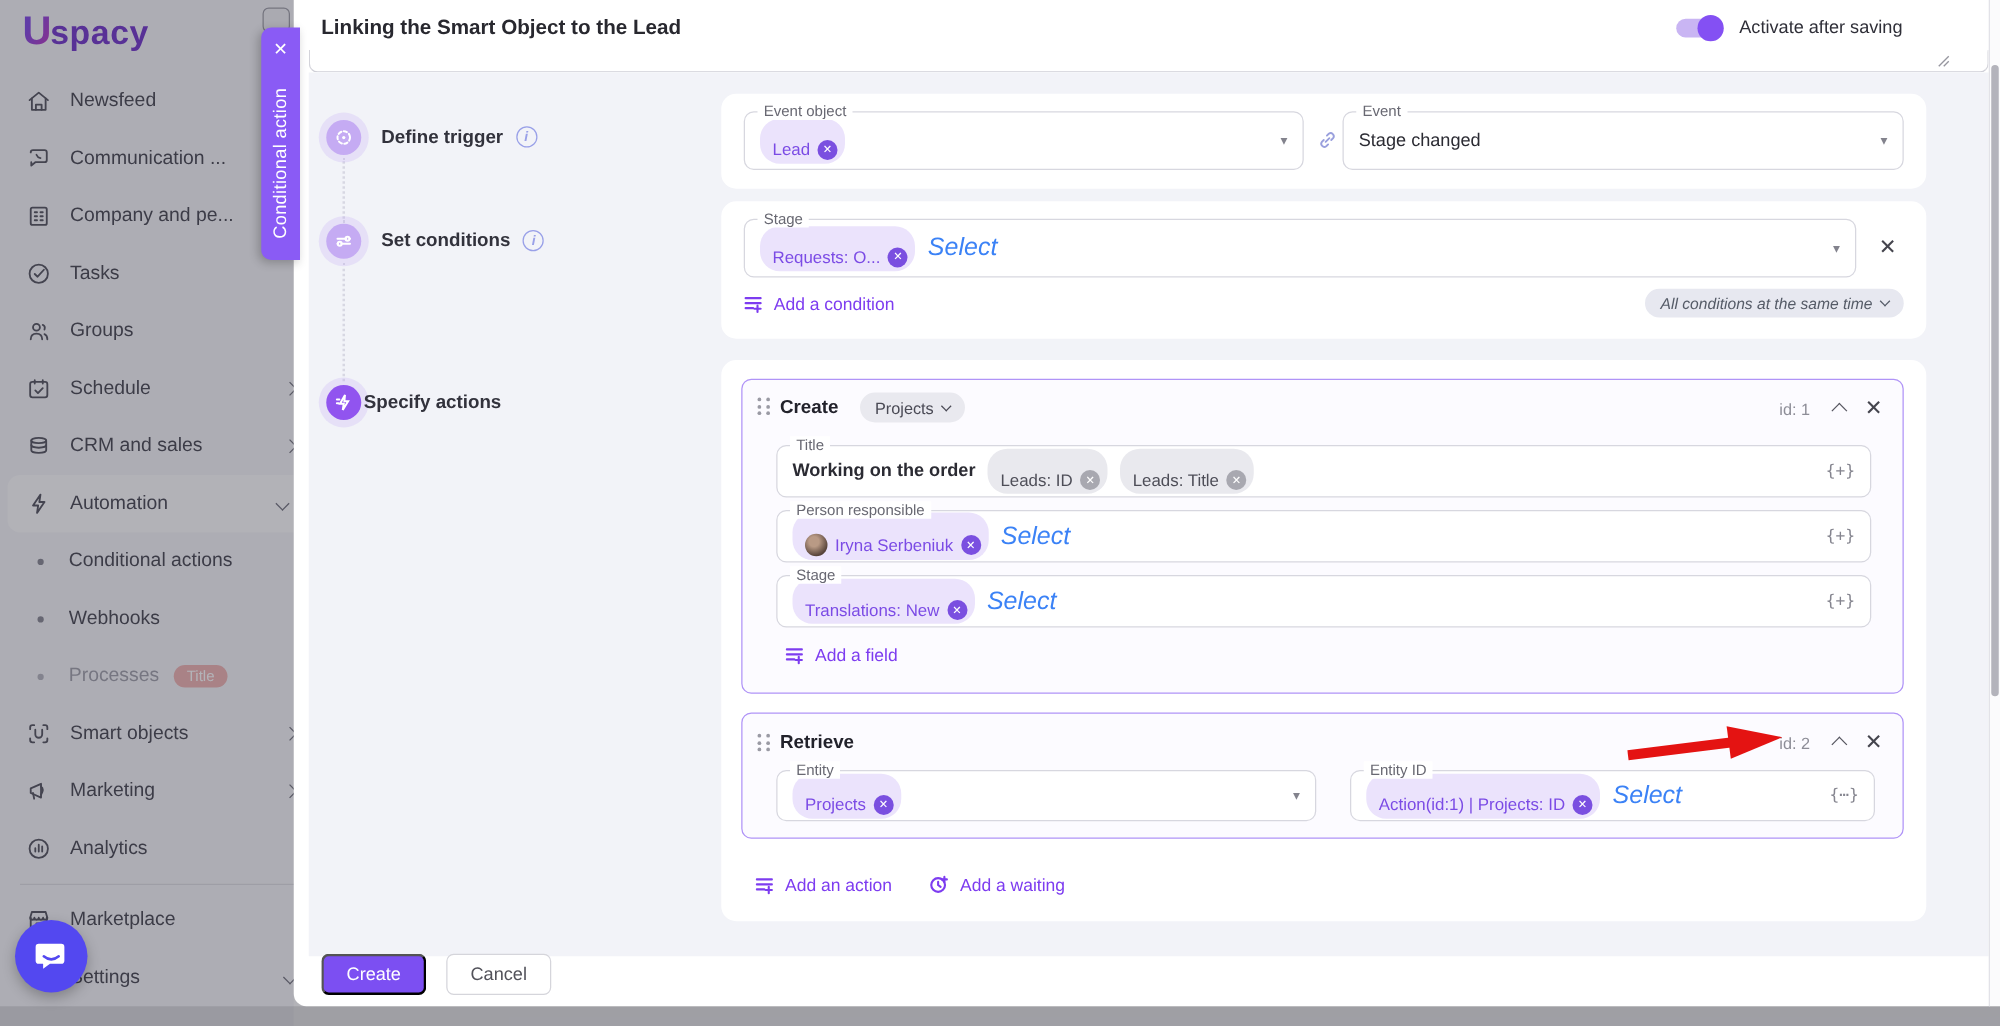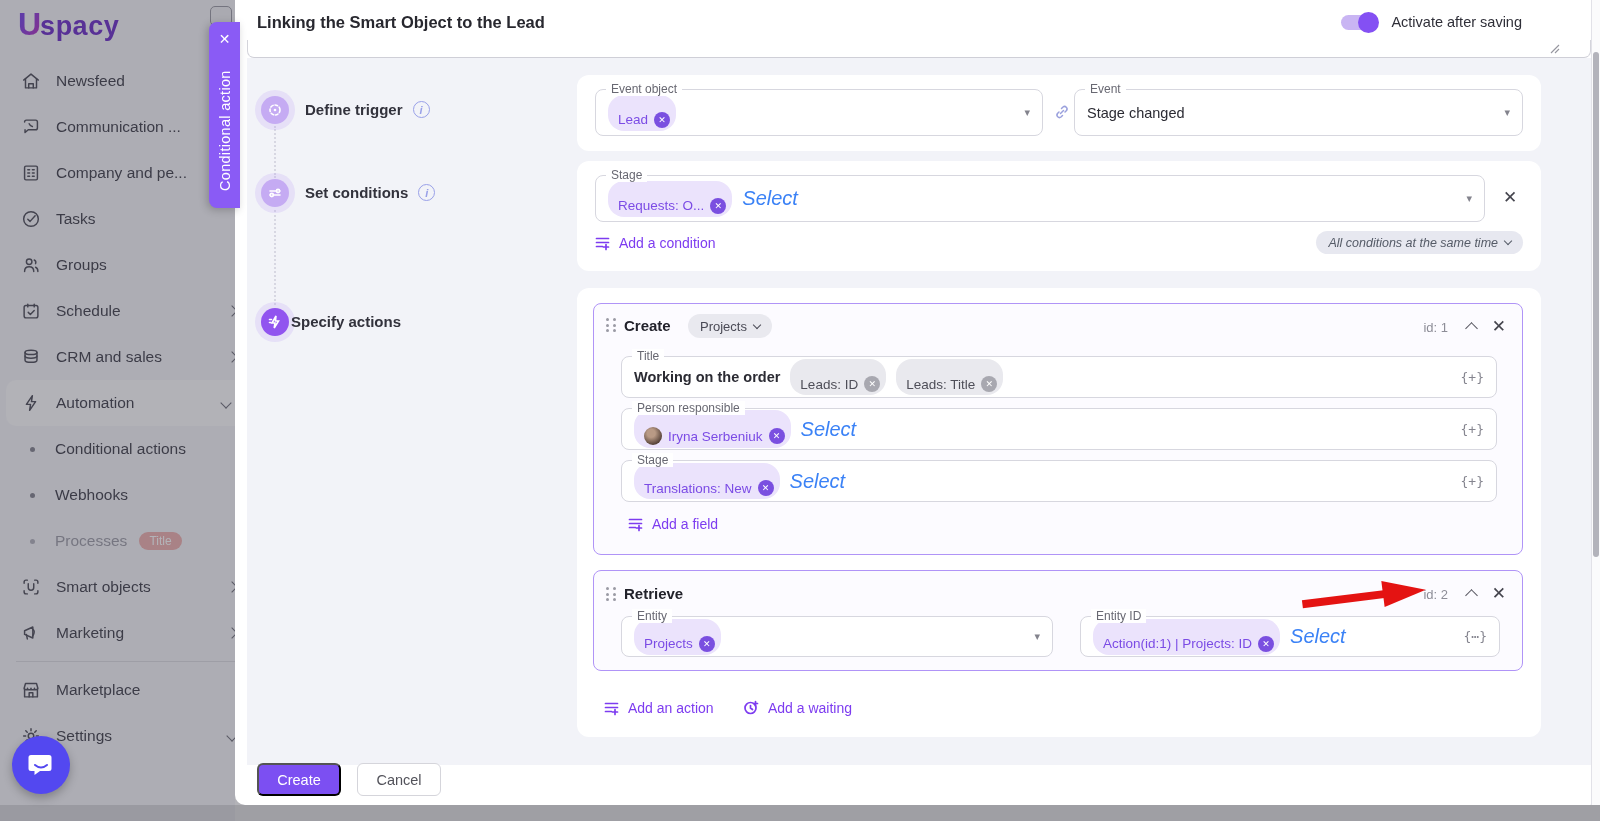--- a/index.html
+++ b/index.html
@@ -237,20 +237,29 @@
         <span class="nav-ico">
             <svg width="22" height="22" viewBox="0 0 24 24">
               <path d="M5 13.5 V9.5 L14 5.5 V17.5 Z"></path>
               <path d="M14 8 q3 2 0 7"></path>
               <path d="M7 13.5 l1 5"></path>
             </svg>
           </span>
         <span class="nav-label">Marketing</span>
         <span class="chev chev-right"></span>
       </div>
+      <div class="nav-item">
+        <span class="nav-ico">
+            <svg width="22" height="22" viewBox="0 0 24 24">
+              <circle cx="12" cy="12" r="8"></circle>
+              <path d="M9 14.5v-3M12 14.5v-6M15 14.5v-4.5"></path>
+            </svg>
+          </span>
+        <span class="nav-label">Analytics</span>
+      </div>
       <div class="nav-divider"></div>
       <div class="nav-item">
         <span class="nav-ico">
             <svg width="22" height="22" viewBox="0 0 24 24">
               <path d="M5 10 V19.5 H19 V10"></path>
               <path d="M4.5 10 L6 5 H18 L19.5 10 Q19.5 11.8 17.6 11.8 Q15.8 11.8 15.8 10 Q15.8 11.8 13.9 11.8 Q12 11.8 12 10 Q12 11.8 10.1 11.8 Q8.2 11.8 8.2 10 Q8.2 11.8 6.4 11.8 Q4.5 11.8 4.5 10Z"></path>
               <path d="M10 19.5 V15 H14 V19.5"></path>
             </svg>
           </span>
         <span class="nav-label">Marketplace</span>

